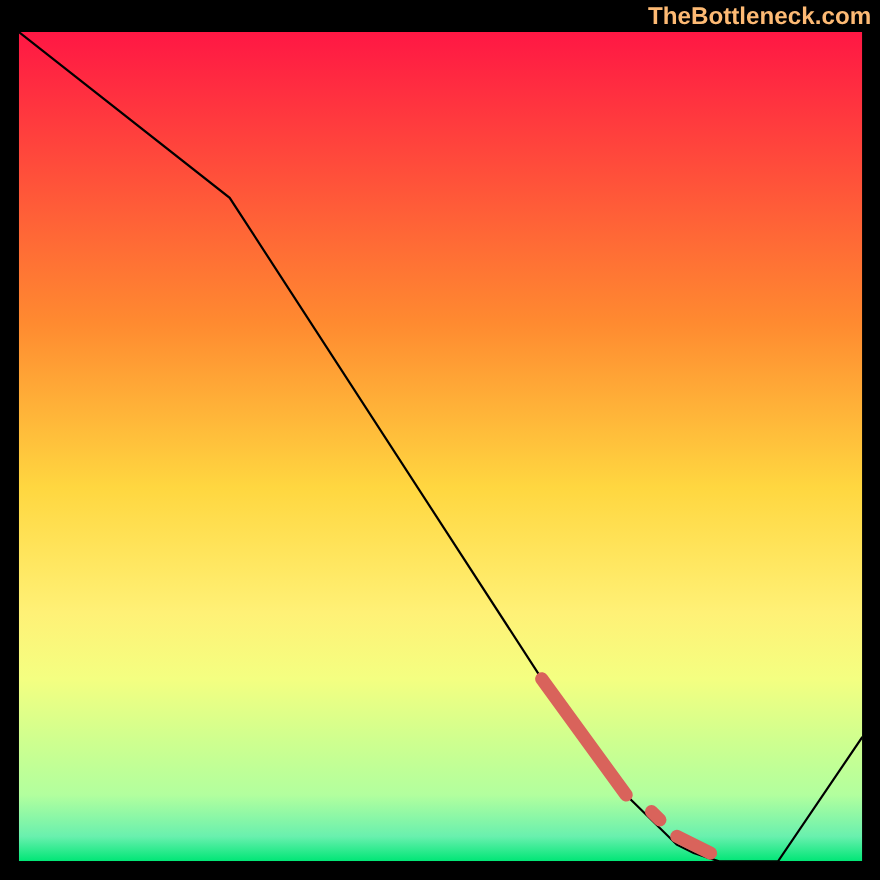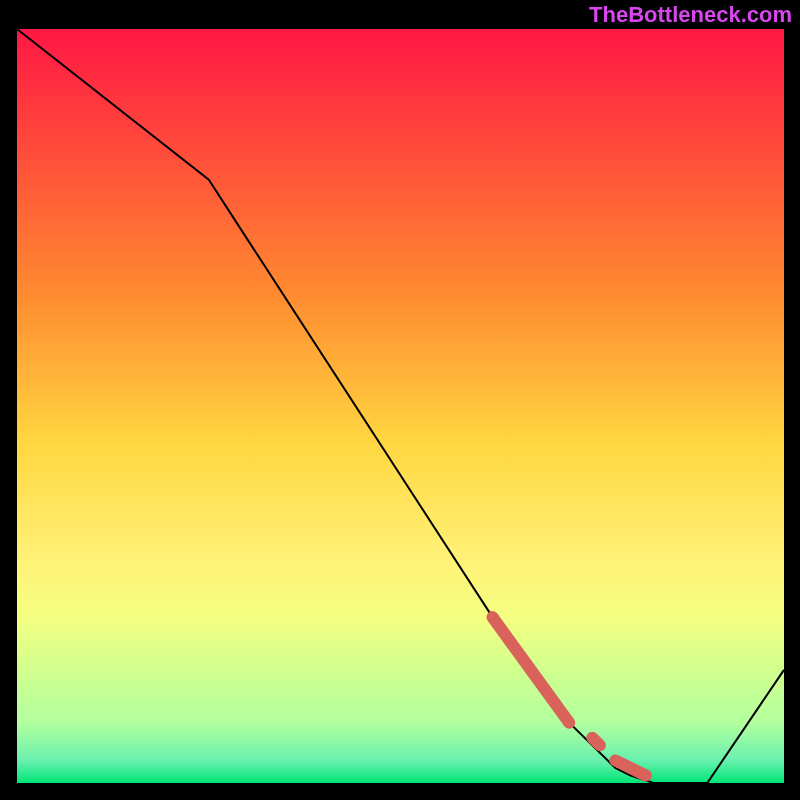--- a/index.html
+++ b/index.html
@@ -10,21 +10,21 @@
     position: relative;
     background: #000;
   }
   .watermark {
     position: absolute;
     top: 2px;
     right: 8px;
     font-family: Arial, sans-serif;
     font-size: 22px;
     font-weight: bold;
-    color: #d946ef;
+    color: #fdba74;
     z-index: 10;
   }
   .plot-area {
     position: absolute;
     left: 17px;
     top: 29px;
     width: 767px;
     height: 754px;
     overflow: hidden;
   }

